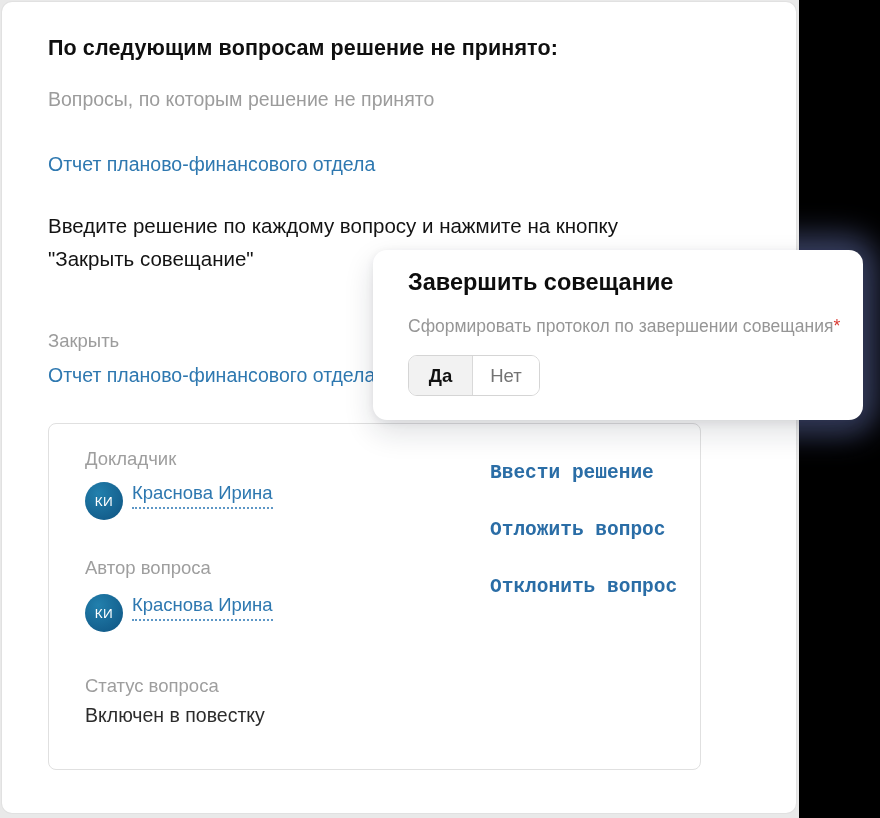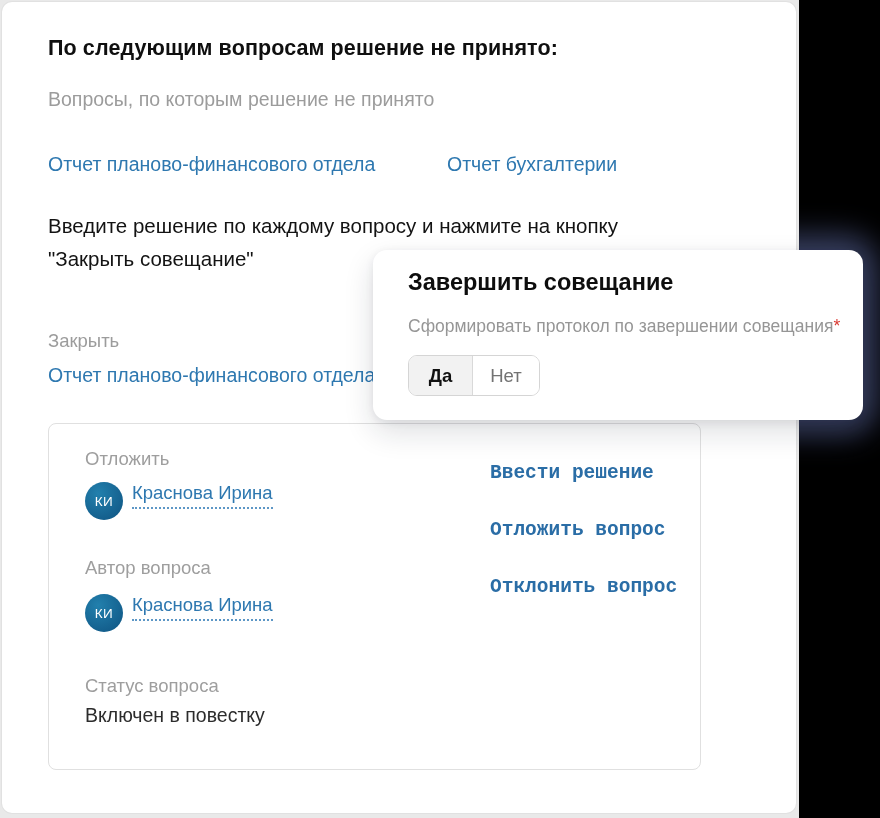--- a/index.html
+++ b/index.html
@@ -114,31 +114,30 @@
 
 <div class="stage">
 
   <div class="main-card">
 
     <div class="heading">По следующим вопросам решение не принято:</div>
 
     <div class="subtitle">Вопросы, по которым решение не принято</div>
 
     <a class="blue-link pending-link-1">Отчет планово-финансового отдела</a>
-    <a class="blue-link pending-link-2">Отчет бухгалтерии</a>
 
     <div class="instruction l1">Введите решение по каждому вопросу и нажмите на кнопку</div>
     <div class="instruction l2">"Закрыть совещание"</div>
 
     <div class="question-label">Закрыть</div>
     <a class="blue-link question-link">Отчет планово-финансового отдела</a>
 
     <div class="question-card">
 
-      <div class="qc-label speaker">Отложить</div>
+      <div class="qc-label speaker">Докладчик</div>
       <div class="person-row r1">
         <div class="avatar">КИ</div>
         <a class="person-name">Краснова Ирина</a>
       </div>
 
       <div class="qc-label author">Автор вопроса</div>
       <div class="person-row r2">
         <div class="avatar">КИ</div>
         <a class="person-name">Краснова Ирина</a>
       </div>

